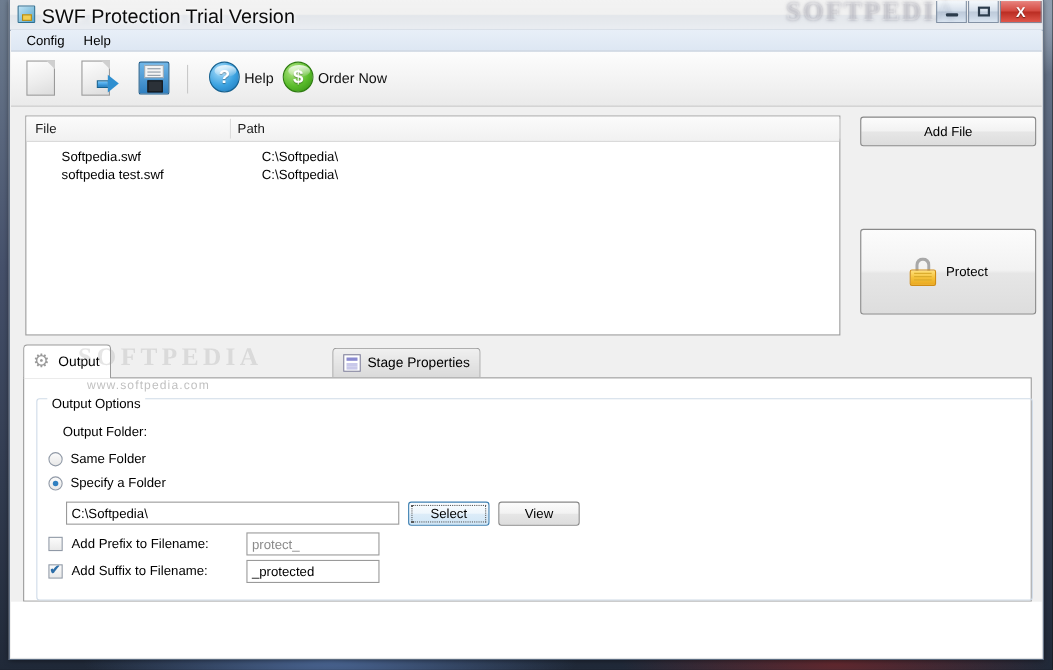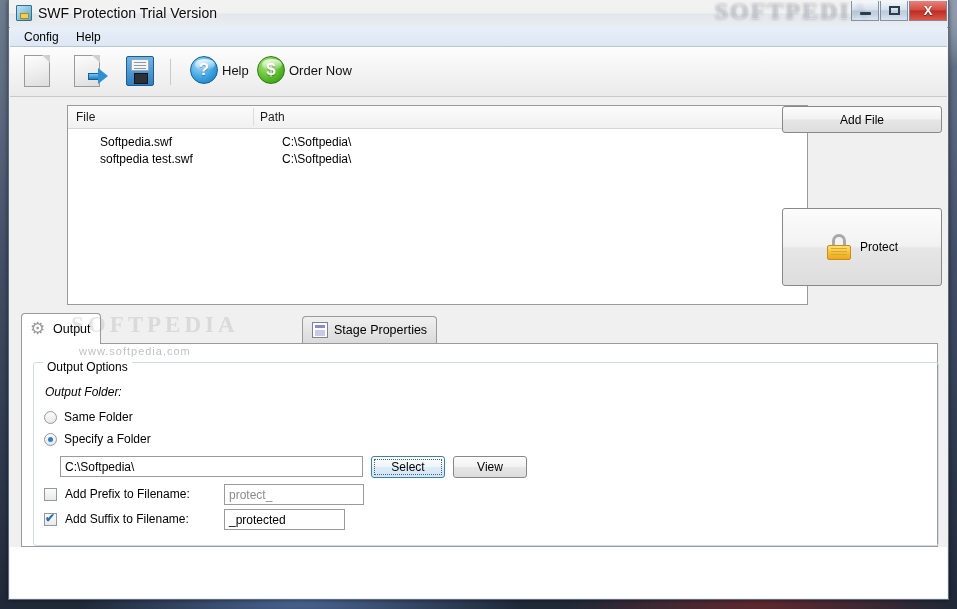--- a/index.html
+++ b/index.html
@@ -72,21 +72,21 @@
   #app-icon::after {
     content: "";
     position: absolute; left: 3px; top: 7px;
     width: 9px; height: 6px;
     background: #f2cf53;
     border: 1px solid #b08a18;
     box-sizing: border-box;
   }
   #title-text {
     position: absolute; left: 29px; top: 5px;
-    font-size: 14px;
+    font-size: 18px;
     color: #0b0b0b;
     text-shadow: 0 0 4px rgba(255,255,255,0.95), 0 0 7px rgba(255,255,255,0.9);
     white-space: nowrap;
   }
   .winbtn {
     position: absolute; top: 1px;
     height: 20px;
     border: 1px solid rgba(120,135,155,0.9);
     border-top: none;
     box-sizing: border-box;
@@ -208,21 +208,20 @@
   #order-circ { background: radial-gradient(circle at 35% 28%, #b6e88a, #5bbd2c 55%, #2f8a10 100%); border: 1px solid #2d7b10; }
   .tb-label { position: absolute; top: 16px; font-size: 13px; color: #111; }
 
   
   #filelist {
     position: absolute; left: 14px; top: 105px;
     width: 741px; height: 200px;
     background: #fff;
     border: 1px solid #9a9a9a;
     box-sizing: border-box;
-    margin-left: 44px;
   }
   #filelist-header {
     position: relative;
     height: 22px;
     background: linear-gradient(180deg,#fbfbfb,#f1f1f1);
     border-bottom: 1px solid #d6d6d6;
   }
   #filelist-header .col {
     position: absolute; top: 4px;
     font-size: 12px; color: #1a1a1a;
@@ -375,21 +374,21 @@
     border-radius: 3px;
     box-sizing: border-box;
   }
   #groupbox-title {
     position: absolute; left: 34px; top: 360px;
     background: #fff; padding: 0 4px;
     font-size: 12px; color: #000;
   }
 
   .lbl { position: absolute; font-size: 12px; color: #000; }
-  #lbl-output-folder { left: 36px; top: 385px; font-style: italic; }
+  #lbl-output-folder { left: 48px; top: 385px; }
 
   .radio-row { position: absolute; display: flex; align-items: center; gap: 7px; cursor: default; }
   .radio {
     width: 13px; height: 13px; border-radius: 50%;
     background: linear-gradient(180deg,#fbfbfb,#e8e8e8);
     border: 1px solid #9099a6; box-sizing: border-box;
     position: relative; flex: none;
   }
   .radio.checked::after {
     content: ""; position: absolute; left: 3px; top: 3px;
@@ -404,21 +403,21 @@
     background: #fff;
     border: 1px solid #9a9a9a;
     box-sizing: border-box;
     font-size: 12px;
     color: #000;
     padding: 0 4px;
     display: flex; align-items: center;
     cursor: text;
   }
   #folder-input { left: 51px; top: 456px; width: 303px; height: 21px; }
-  #prefix-input { left: 215px; top: 484px; width: 140px; height: 21px; color: #8b8b8b; }
+  #prefix-input { left: 215px; top: 484px; width: 121px; height: 21px; color: #8b8b8b; }
   #suffix-input { left: 215px; top: 509px; width: 121px; height: 21px; }
 
   #select-btn {
     left: 362px; top: 456px; width: 74px; height: 22px;
     border: 1px solid #3c7fb1;
     outline: 1px dotted #5b5b5b;
     outline-offset: -4px;
     background: linear-gradient(180deg,#fafdff 0%,#eef6fc 48%,#dcecf8 52%,#d0e6f7 100%);
   }
   #view-btn { left: 444px; top: 456px; width: 74px; height: 22px; }

